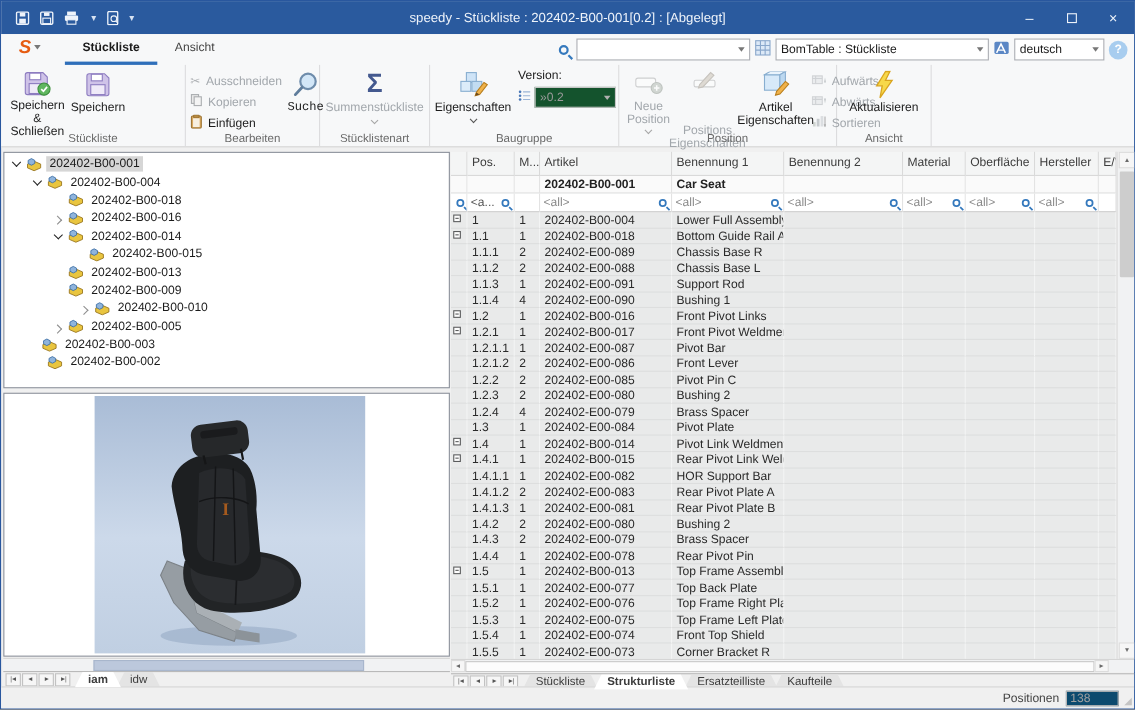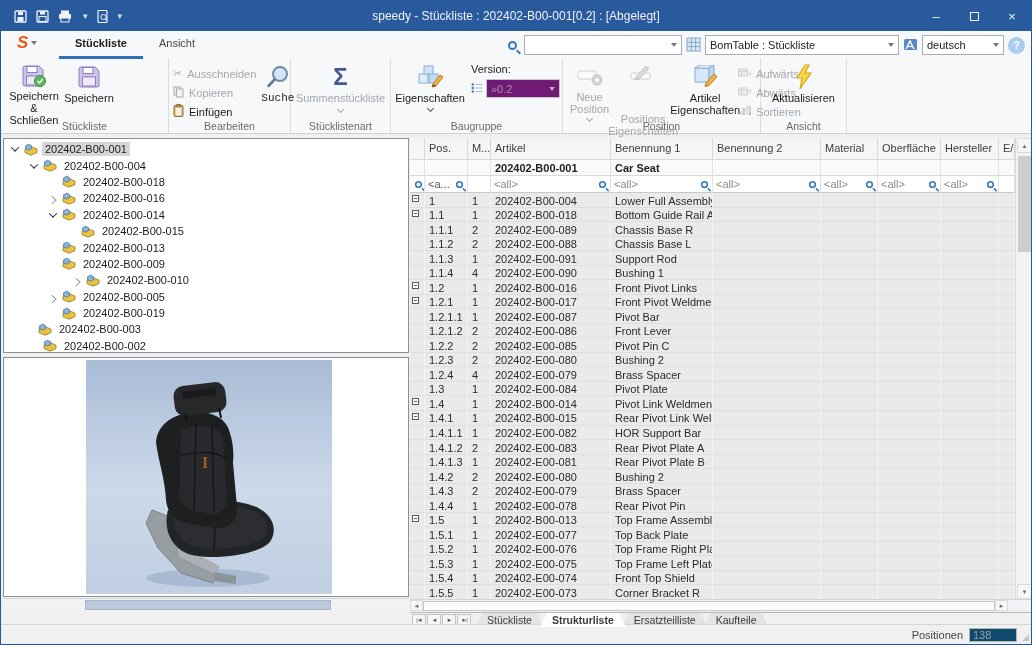--- a/index.html
+++ b/index.html
@@ -35,21 +35,21 @@
   .rgroup{position:relative;height:74px;padding:2px 4px 12px 4px;display:flex;align-items:flex-start;border-right:1px solid #dcdcde;}
   .rgroup-label{position:absolute;left:0;right:0;bottom:1px;text-align:center;color:#6a6a6a;font-size:10.5px;}
   .rbtn{display:flex;flex-direction:column;align-items:center;padding:3px 3px 0 3px;text-align:center;line-height:12px;height:60px;}
   .rbtn .ric{height:26px;display:flex;align-items:center;justify-content:center;margin-bottom:2px;}
   .rbtn.dis{color:#a2a7ac;}
   .sstack{display:flex;flex-direction:column;justify-content:flex-start;gap:2px;padding-top:4px;}
   .sbtn{display:flex;align-items:center;gap:5px;height:17px;white-space:nowrap;}
   .sbtn.dis{color:#a2a7ac;}
   .chev{width:5px;height:5px;border-right:1.3px solid #555;border-bottom:1.3px solid #555;transform:rotate(45deg);display:inline-block;}
   .chev.dis{border-color:#a7a7a7;}
-  .vercombo{width:74px;height:19px;background:#701a75;border:1px solid #c6c6c6;color:#9b9b9b;display:flex;align-items:center;padding:0 4px;}
+  .vercombo{width:74px;height:19px;background:#14532d;border:1px solid #c6c6c6;color:#9b9b9b;display:flex;align-items:center;padding:0 4px;}
   
   .tree-panel{position:absolute;left:2px;top:137px;width:406px;height:215px;background:#fff;border:1px solid #8a8f99;overflow:hidden;padding-top:2px;}
   .tree-row{display:flex;align-items:center;height:16.4px;white-space:nowrap;}
   .tree-exp{width:13px;height:12px;display:inline-flex;align-items:center;justify-content:center;flex:none;}
   .tree-exp.open::after{content:"";width:5px;height:5px;border-right:1.4px solid #262626;border-bottom:1.4px solid #262626;transform:rotate(45deg) translate(-1px,-1px);}
   .tree-exp.closed::after{content:"";width:5px;height:5px;border-right:1.4px solid #8f8f8f;border-bottom:1.4px solid #8f8f8f;transform:rotate(-45deg) translate(-2px,1px);}
   .tree-ic{margin:0 4px 0 2px;flex:none;display:flex;}
   .tlabel{padding:1px 3px;}
   .tree-row.sel .tlabel{background:#d6d6d6;}
   .preview-panel{position:absolute;left:2px;top:356px;width:406px;height:240px;background:#fff;border:1px solid #8a8f99;}
@@ -460,30 +460,20 @@
           <span class="tree-exp closed"></span>
           <span class="tree-ic">
             <svg width="15" height="13" viewBox="0 0 15 13">
               <path d="M2 6.2 L8 3.6 L14 6.2 L14 9.6 L8 12.2 L2 9.6 Z" fill="#e9c53f" stroke="#97741c" stroke-width="0.8"></path>
               <path d="M2.6 2.8 L5.6 1.2 L8.6 2.8 L8.6 5.6 L5.6 7.2 L2.6 5.6 Z" fill="#8fb4dc" stroke="#3c6ea5" stroke-width="0.8"></path>
             </svg>
           </span>
           <span class="tlabel">202402-B00-005</span>
         </div>
 
-        <div class="tree-row" style="padding-left: 42px;">
-          <span class="tree-exp"></span>
-          <span class="tree-ic">
-            <svg width="15" height="13" viewBox="0 0 15 13">
-              <path d="M2 6.2 L8 3.6 L14 6.2 L14 9.6 L8 12.2 L2 9.6 Z" fill="#e9c53f" stroke="#97741c" stroke-width="0.8"></path>
-              <path d="M2.6 2.8 L5.6 1.2 L8.6 2.8 L8.6 5.6 L5.6 7.2 L2.6 5.6 Z" fill="#8fb4dc" stroke="#3c6ea5" stroke-width="0.8"></path>
-            </svg>
-          </span>
-          <span class="tlabel">202402-B00-019</span>
-        </div>
 
         <div class="tree-row" style="padding-left: 18px;">
           <span class="tree-exp"></span>
           <span class="tree-ic">
             <svg width="15" height="13" viewBox="0 0 15 13">
               <path d="M2 6.2 L8 3.6 L14 6.2 L14 9.6 L8 12.2 L2 9.6 Z" fill="#e9c53f" stroke="#97741c" stroke-width="0.8"></path>
               <path d="M2.6 2.8 L5.6 1.2 L8.6 2.8 L8.6 5.6 L5.6 7.2 L2.6 5.6 Z" fill="#8fb4dc" stroke="#3c6ea5" stroke-width="0.8"></path>
             </svg>
           </span>
           <span class="tlabel">202402-B00-003</span>
@@ -522,20 +512,33 @@
         <path d="M99 54 L101 62 M133 48 L135 58" stroke="#151617" stroke-width="2"></path>
         <text x="116" y="108" font-family="Liberation Serif,serif" font-size="16" font-weight="bold" fill="#a55a1e">I</text>
       </svg>
     </div>
   </div>
 
   <div class="hscroll" style="left:2px;top:597px;width:406px;">
     <div class="hthumb" style="margin-left:82px;width:246px;"></div>
   </div>
 
+  <div class="tabstrip" style="left:2px;top:609px;width:406px;">
+    <div class="navbtns">
+      <span class="navbtn">|◄</span>
+      <span class="navbtn">◄</span>
+      <span class="navbtn">►</span>
+      <span class="navbtn">►|</span>
+    </div>
+    <div style="display:flex;">
+
+    <div class="sheettab active">iam</div>
+        <div class="sheettab">idw</div>
+      </div>
+  </div>
 
   <div class="right-panel">
     <div class="grid-row">
 
     <div class="th"></div>
         <div class="th">Pos.</div>
         <div class="th">M...</div>
         <div class="th">Artikel</div>
         <div class="th">Benennung 1</div>
         <div class="th">Benennung 2</div>

